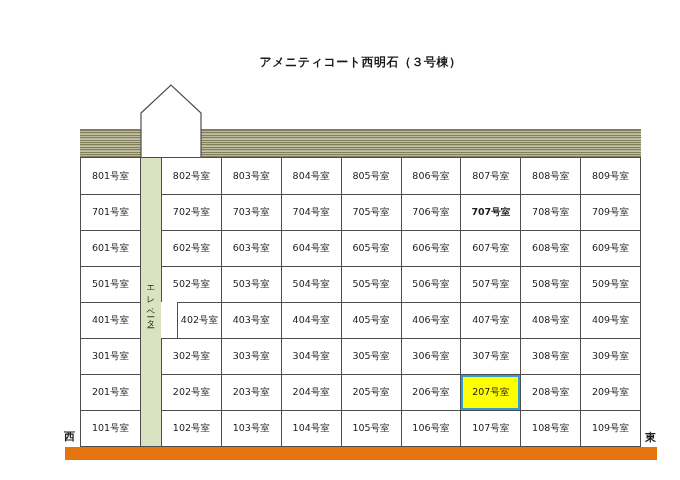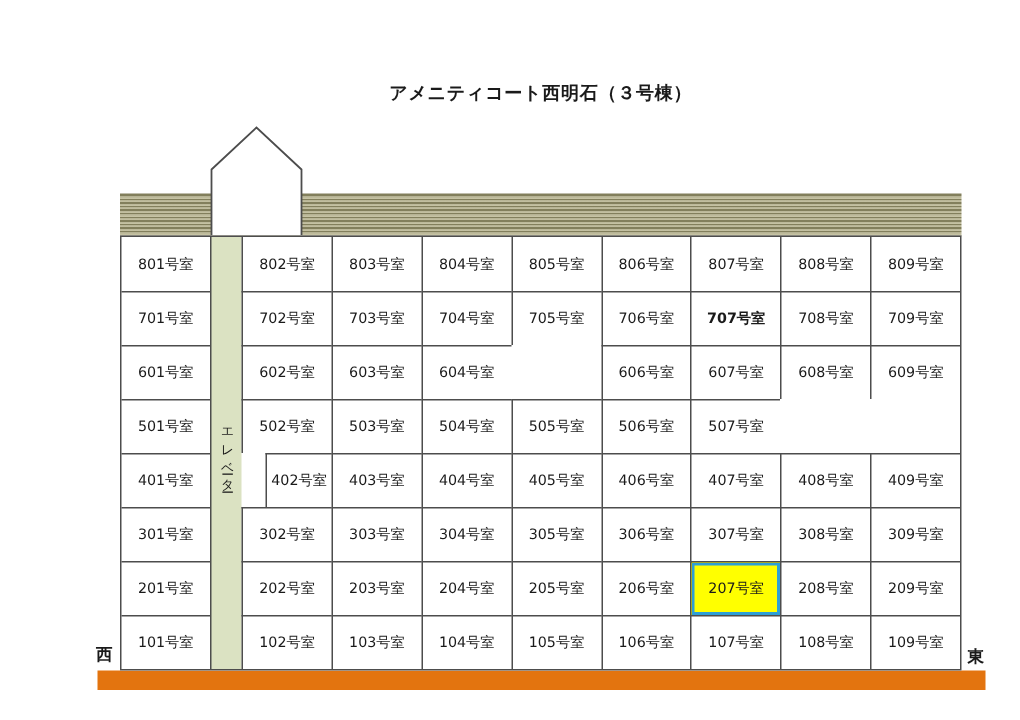--- a/index.html
+++ b/index.html
@@ -98,31 +98,34 @@
     <div class="cell bl bt" style="grid-area: 2 / 5;">704号室</div>
     <div class="cell bl bt" style="grid-area: 2 / 6;">705号室</div>
     <div class="cell bl bt" style="grid-area: 2 / 7;">706号室</div>
     <div class="cell bl bt" style="grid-area: 2 / 8; font-weight: bold;">707号室</div>
     <div class="cell bl bt" style="grid-area: 2 / 9;">708号室</div>
     <div class="cell bl bt" style="grid-area: 2 / 10;">709号室</div>
     <div class="cell bt" style="grid-area: 3 / 1;">601号室</div>
     <div class="cell bl bt" style="grid-area: 3 / 3;">602号室</div>
     <div class="cell bl bt" style="grid-area: 3 / 4;">603号室</div>
     <div class="cell bl bt" style="grid-area: 3 / 5;">604号室</div>
+    <div class="cell bl bt" style="grid-area: 3 / 6;">605号室</div>
     <div class="cell bl bt" style="grid-area: 3 / 7;">606号室</div>
     <div class="cell bl bt" style="grid-area: 3 / 8;">607号室</div>
     <div class="cell bl bt" style="grid-area: 3 / 9;">608号室</div>
     <div class="cell bl bt" style="grid-area: 3 / 10;">609号室</div>
     <div class="cell bt" style="grid-area: 4 / 1;">501号室</div>
     <div class="cell bl bt" style="grid-area: 4 / 3;">502号室</div>
     <div class="cell bl bt" style="grid-area: 4 / 4;">503号室</div>
     <div class="cell bl bt" style="grid-area: 4 / 5;">504号室</div>
     <div class="cell bl bt" style="grid-area: 4 / 6;">505号室</div>
     <div class="cell bl bt" style="grid-area: 4 / 7;">506号室</div>
     <div class="cell bl bt" style="grid-area: 4 / 8;">507号室</div>
+    <div class="cell bl bt" style="grid-area: 4 / 9;">508号室</div>
+    <div class="cell bl bt" style="grid-area: 4 / 10;">509号室</div>
     <div class="cell bt" style="grid-area: 5 / 1;">401号室</div>
     <div class="cell bl bt" style="grid-area: 5 / 3; margin-left: 16px;">402号室</div>
     <div class="cell bl bt" style="grid-area: 5 / 4;">403号室</div>
     <div class="cell bl bt" style="grid-area: 5 / 5;">404号室</div>
     <div class="cell bl bt" style="grid-area: 5 / 6;">405号室</div>
     <div class="cell bl bt" style="grid-area: 5 / 7;">406号室</div>
     <div class="cell bl bt" style="grid-area: 5 / 8;">407号室</div>
     <div class="cell bl bt" style="grid-area: 5 / 9;">408号室</div>
     <div class="cell bl bt" style="grid-area: 5 / 10;">409号室</div>
     <div class="cell bt" style="grid-area: 6 / 1;">301号室</div>

